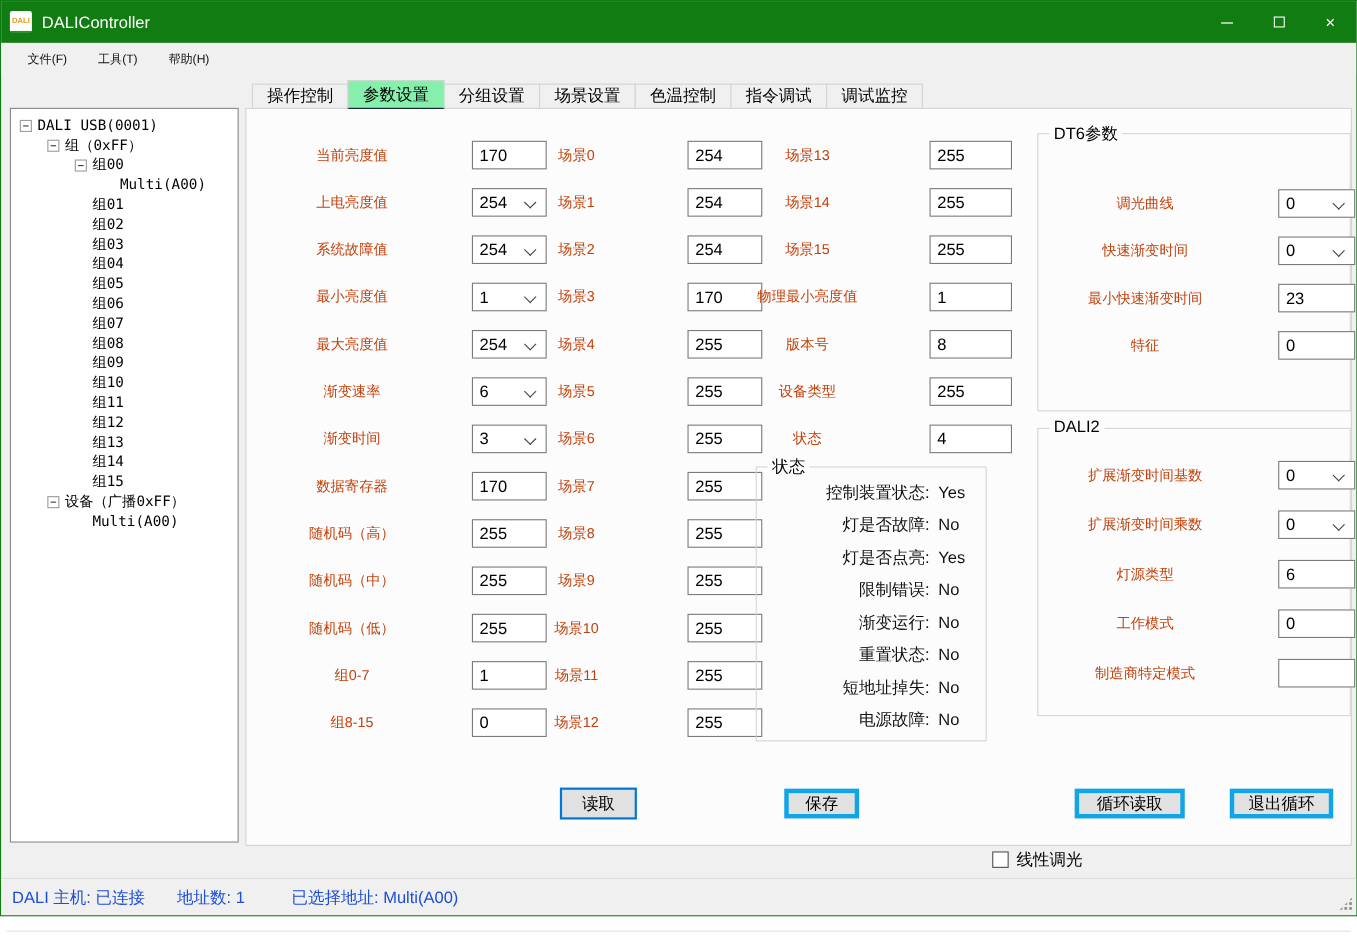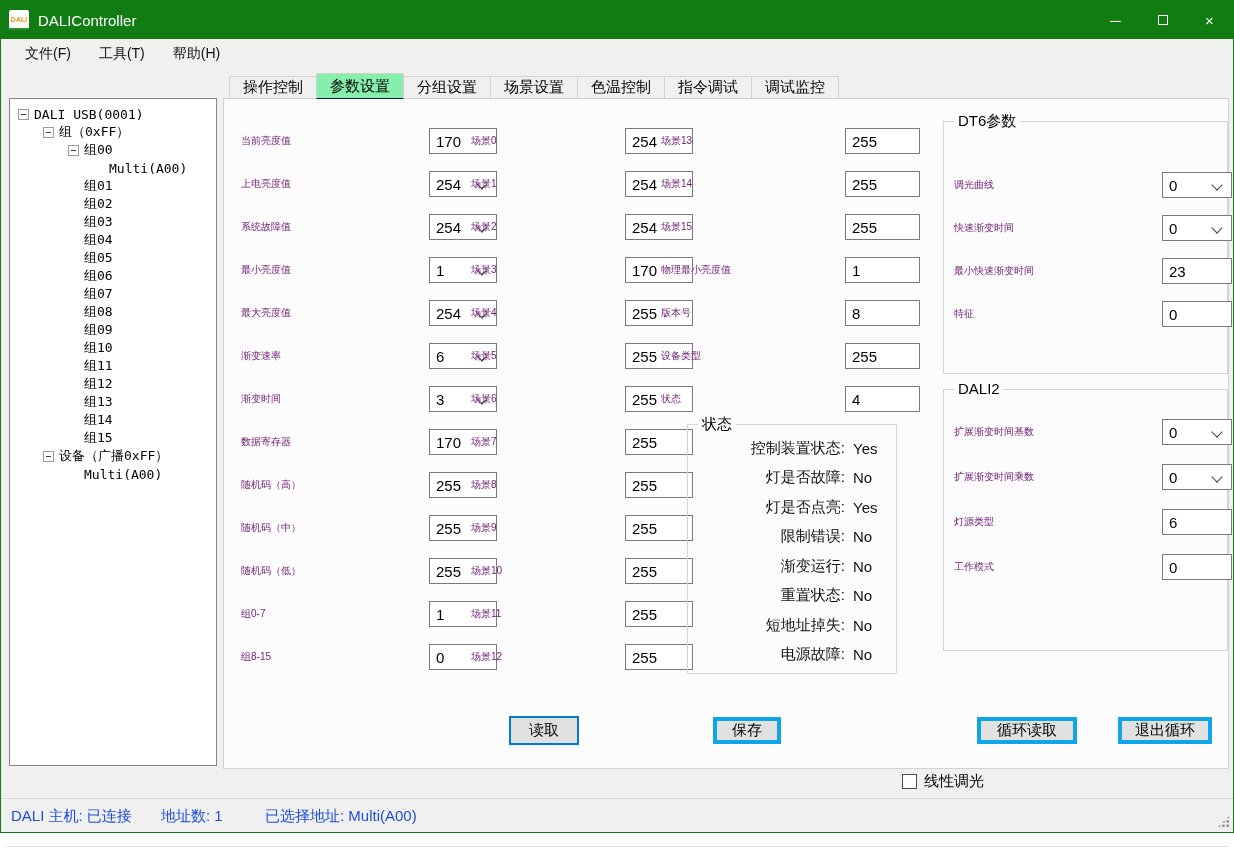--- a/index.html
+++ b/index.html
@@ -6,37 +6,37 @@
   html,body{width:1234px;height:860px;background:#fff;font-family:"Liberation Sans",sans-serif;}
   .window{position:absolute;left:0;top:0;width:1234px;height:833px;background:#f0f0f0;border:1px solid var(--accent,#117c11);overflow:hidden;}
   
   .titlebar{position:absolute;left:0;top:0;right:0;height:38px;background:var(--accent,#117c11);display:flex;align-items:center;color:#fff;}
   .app-icon{width:20px;height:20px;margin-left:8px;background:#fff;border-radius:2px;display:flex;align-items:center;justify-content:center;font-weight:bold;font-size:7px;color:#e8981c;border-bottom:2px solid #2f8f2f;}
   .title-text{margin-left:9px;font-size:15px;}
   .win-controls{position:absolute;right:0;top:0;height:38px;display:flex;}
   .win-btn{width:47px;height:38px;display:flex;align-items:center;justify-content:center;font-size:15px;color:#fff;}
   .maxbox{width:10px;height:10px;border:1px solid #fff;display:block;}
   
-  .menubar{position:absolute;left:0;top:38px;right:0;height:29px;background:#f0f0f0;display:flex;align-items:center;font-size:14px;color:#111;padding-left:10px;}
+  .menubar{position:absolute;left:0;top:38px;right:0;height:29px;background:#f0f0f0;display:flex;align-items:center;font-size:11px;color:#111;padding-left:10px;}
   .menu-item{padding:3px 14px;}
   
   .tree{position:absolute;left:8px;top:97px;width:208px;height:668px;background:#fff;border:1px solid #82888f;font-family:"DejaVu Sans Mono",monospace;font-size:13px;color:#000;padding-top:6px;overflow:hidden;z-index:2;}
   .titem{height:18px;display:flex;align-items:center;padding-left:calc(8px + var(--lv,0)*25px);white-space:pre;}
   .texp{flex:0 0 11px;width:11px;height:11px;border:1px solid #9b9b9b;margin-right:5px;background:#fff;position:relative;visibility:hidden;}
   .texp.show{visibility:visible;}
   .texp.show::before{content:"";position:absolute;left:2px;top:4px;width:5px;height:1px;background:#3c3c3c;}
   
   .tabs{position:absolute;left:228px;top:72px;height:26px;display:flex;align-items:flex-end;z-index:3;}
   .tab{height:23px;padding:0 13px;display:flex;align-items:center;font-size:15px;background:#f0f0f0;border:1px solid #d2d2d2;margin-right:-1px;color:#000;}
   .tab.active{height:26px;background:#86efac;border-bottom:1px solid #0f172a;position:relative;z-index:4;text-align:center;}
   .page{position:absolute;left:222px;top:97px;width:1006px;height:671px;background:#fcfcfc;border:1px solid #d2d2d2;z-index:1;}
   
   .fcol{position:absolute;display:flex;flex-direction:column;gap:17px;z-index:2;}
   .frow{display:flex;align-items:center;height:26px;}
-  .flabel{font-size:10px;color:#701a75;text-align:left;}
+  .flabel{font-size:13px;color:#c2410c;text-align:center;}
   .ffield{height:26px;background:#fff;border:1px solid #7a7a7a;font-size:15px;color:#000;display:flex;align-items:center;padding-left:6px;position:relative;margin-left:24px;}
   .ffield.combo::after{content:"";position:absolute;right:10px;top:8px;width:7px;height:7px;border-right:1px solid #444;border-bottom:1px solid #444;transform:rotate(45deg);}
   .col1{left:240px;top:127px;}  .col1 .flabel{width:158px;margin-right:6px;}  .col1 .ffield{width:68px;}
   .col2{left:470px;top:127px;}  .col2 .flabel{width:106px;margin-right:24px;} .col2 .ffield{width:68px;}
   .col3{left:660px;top:127px;}  .col3 .flabel{width:146px;margin-right:14px;} .col3 .ffield{width:75px;}
   
   .gbox{position:absolute;border:1px solid #d5d5d5;z-index:2;}
   .gtitle{position:absolute;top:-10px;left:10px;background:#fcfcfc;padding:0 4px;font-size:15px;color:#000;}
   .status-box{left:686px;top:423px;width:210px;height:250px;}
   .srows{position:absolute;left:0;top:13px;right:0;display:flex;flex-direction:column;gap:9.5px;}
@@ -568,20 +568,26 @@
           </div>
         </div>
 
         <div class="frow">
           <label class="flabel">工作模式</label>
           <div class="ffield">
             <span>0</span>
           </div>
         </div>
 
+        <div class="frow">
+          <label class="flabel">制造商特定模式</label>
+          <div class="ffield">
+            <span></span>
+          </div>
+        </div>
       </div>
   </div>
 
   <button class="btn btn-read">读取</button>
   <button class="btn btn-save">保存</button>
   <button class="btn btn-loop">循环读取</button>
   <button class="btn btn-exit">退出循环</button>
 
   <div class="checkbox-row">
     <span class="cbox"></span>

